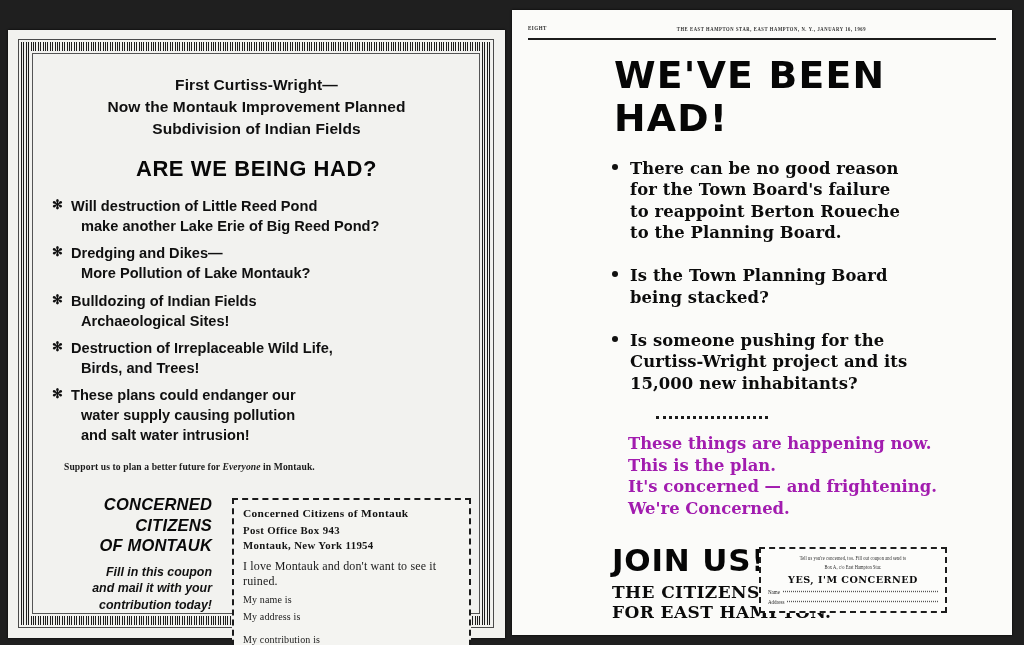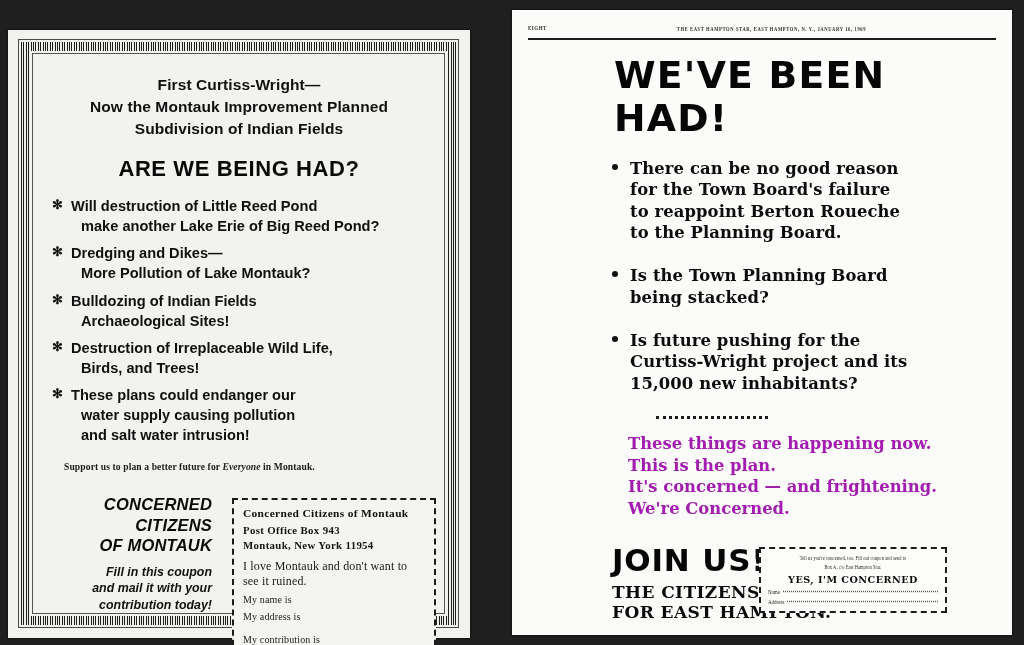--- a/index.html
+++ b/index.html
@@ -18,25 +18,24 @@
     position: absolute;
     inset: 0;
     background: #1f1f1f;
   }
 
   
   .left-page {
     position: absolute;
     left: 8px;
     top: 30px;
-    width: 422px;
+    width: 497px;
     height: 608px;
     background: #f2f2ef;
     box-shadow: 0 0 2px #000;
-    padding-left: 40px;
   }
   .frame-outer {
     position: absolute;
     left: 10px;
     top: 9px;
     right: 11px;
     bottom: 10px;
     border: 1px solid #4a4a4a;
     padding: 2px;
   }
@@ -472,21 +471,21 @@
           <span class="ln">to reappoint Berton Roueche</span>
           <span class="ln">to the Planning Board.</span>
         </li>
         <li>
           <span class="dot"></span>
           <span class="ln">Is the Town Planning Board</span>
           <span class="ln">being stacked?</span>
         </li>
         <li>
           <span class="dot"></span>
-          <span class="ln">Is future pushing for the</span>
+          <span class="ln">Is someone pushing for the</span>
           <span class="ln">Curtiss-Wright project and its</span>
           <span class="ln">15,000 new inhabitants?</span>
         </li>
       </ul>
 
       <div class="np-sep"></div>
 
       <div class="np-para">
         <span>These things are happening now.</span>
         <span>This is the plan.</span>

